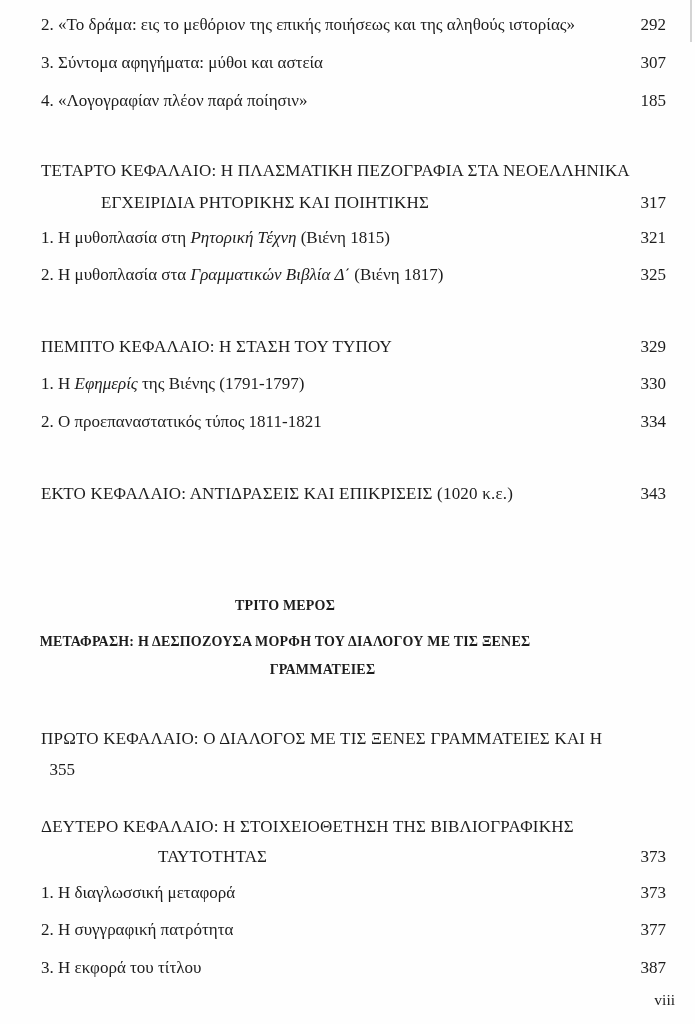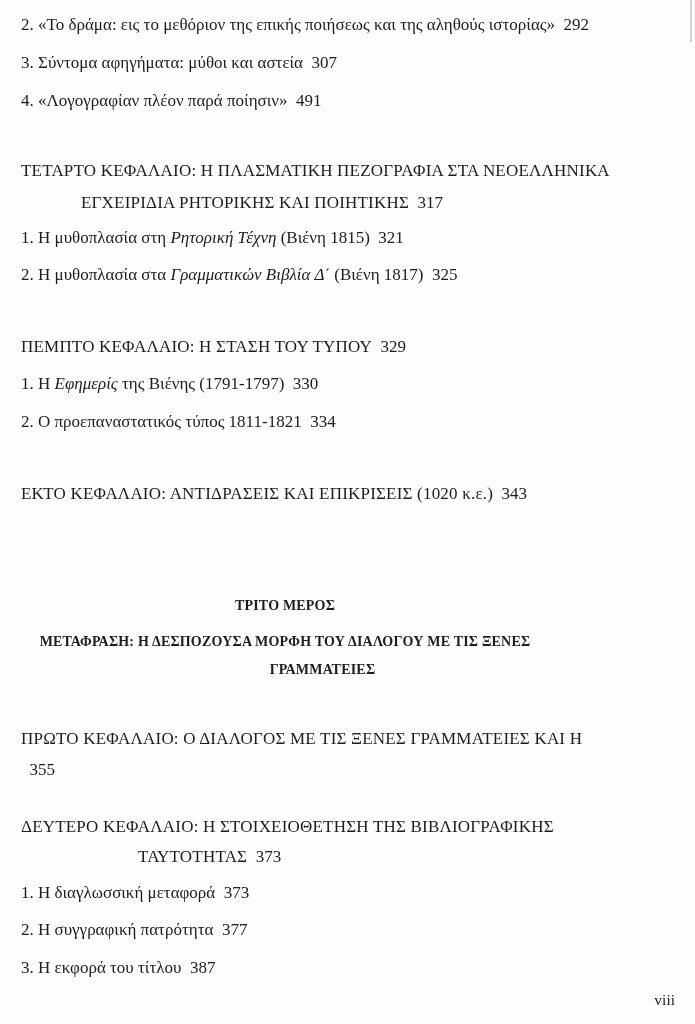--- a/index.html
+++ b/index.html
@@ -12,24 +12,24 @@
     background:var(--paper);
     font-family:"Liberation Serif","DejaVu Serif",serif;
     color:var(--ink);
     position:relative;
     overflow:hidden;
     -webkit-font-smoothing:antialiased;
   }
   .page{position:absolute;inset:0;}
   .row{
     position:absolute;
-    left:21px;
+    left:41px;
     width:625px;
     display:flex;
-    justify-content:flex-start;
+    justify-content:space-between;
     align-items:baseline;
     font-size:17px;
     line-height:20px;
     white-space:nowrap;
   }
   .row .title{white-space:nowrap;}
   .row .pagenum{
     font-size:17px;
     text-align:right;
     min-width:34px;
@@ -78,21 +78,21 @@
   <div class="row" style="top:15px">
     <span class="title"><span>2. «Το δράμα: εις το μεθόριον της επικής ποιήσεως και της αληθούς ιστορίας»</span><i></i><span></span></span>
     <span class="pagenum">292</span>
   </div>
   <div class="row" style="top:53px">
     <span class="title"><span>3. Σύντομα αφηγήματα: μύθοι και αστεία</span><i></i><span></span></span>
     <span class="pagenum">307</span>
   </div>
   <div class="row" style="top:91px">
     <span class="title"><span>4. «Λογογραφίαν πλέον παρά ποίησιν»</span><i></i><span></span></span>
-    <span class="pagenum">491</span>
+    <span class="pagenum">185</span>
   </div>
 
   <div class="row" style="top:161px">
     <span class="title heading">ΤΕΤΑΡΤΟ ΚΕΦΑΛΑΙΟ: Η ΠΛΑΣΜΑΤΙΚΗ ΠΕΖΟΓΡΑΦΙΑ ΣΤΑ ΝΕΟΕΛΛΗΝΙΚΑ</span>
   </div>
   <div class="row" style="top:193px">
     <span class="title heading indent105">ΕΓΧΕΙΡΙΔΙΑ ΡΗΤΟΡΙΚΗΣ ΚΑΙ ΠΟΙΗΤΙΚΗΣ</span>
     <span class="pagenum">317</span>
   </div>
   <div class="row" style="top:228px">

